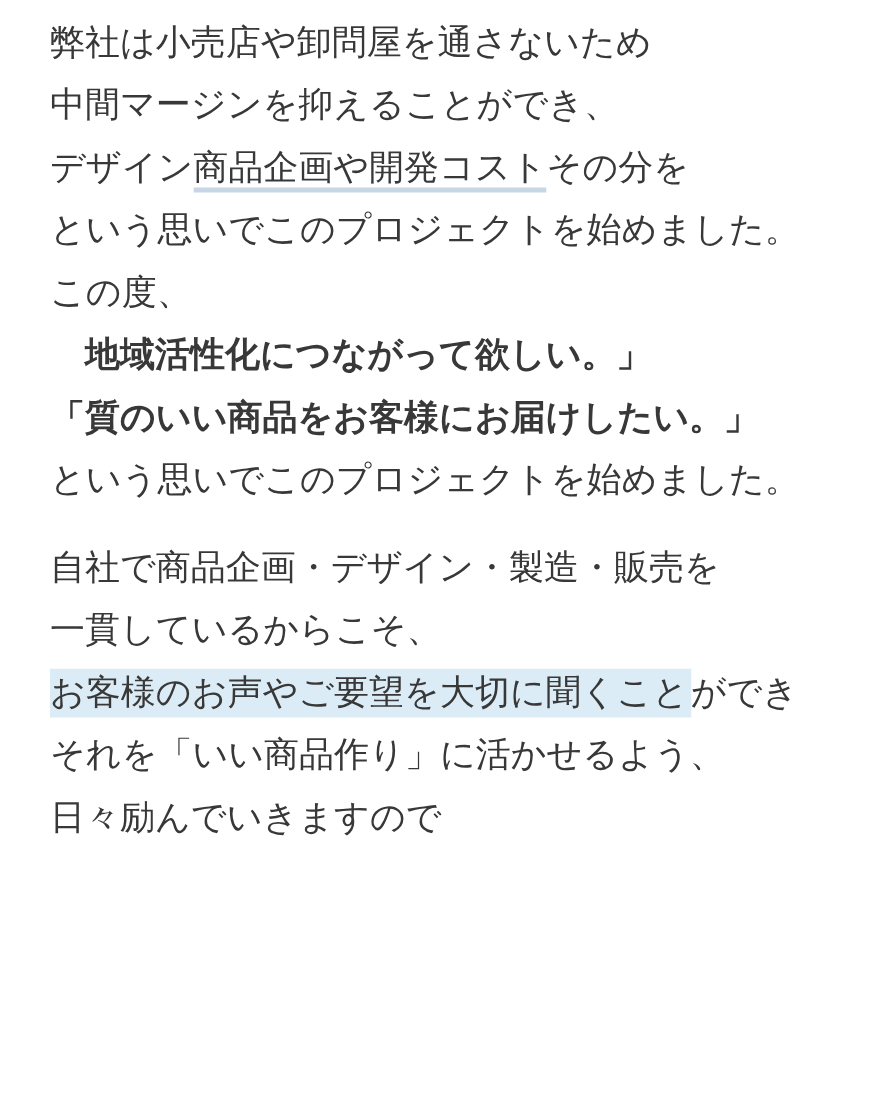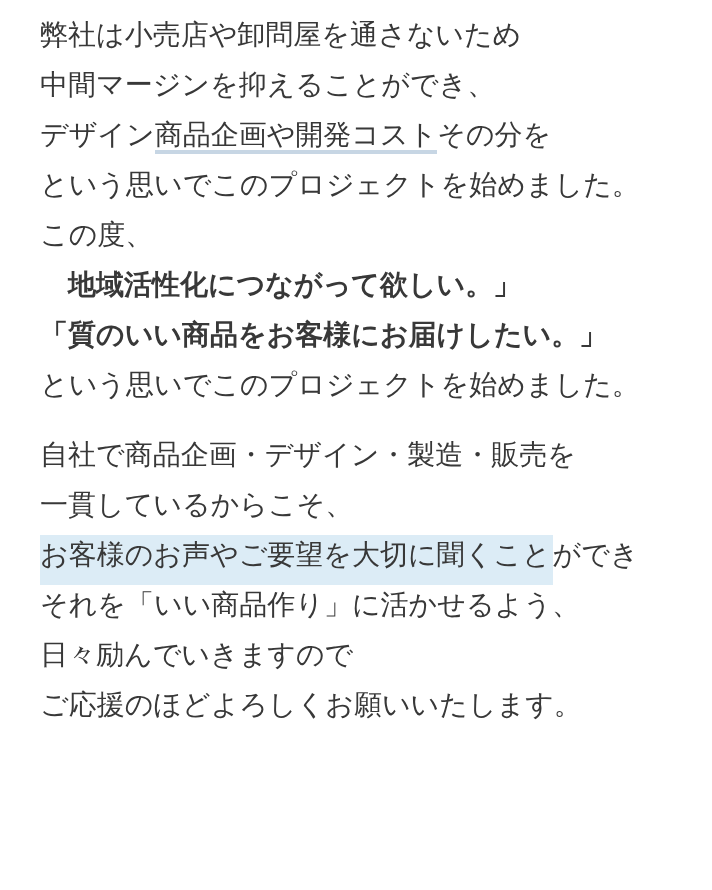--- a/index.html
+++ b/index.html
@@ -26,21 +26,21 @@
   .para { margin: 0; }
   .para-2 { margin-top: 20px; }
   .line { white-space: nowrap; }
   .bold { font-weight: 700; }
   .indent { padding-left: 28px; }
   .ul {
     border-bottom: 4px solid var(--underline-color, #c7d6e4);
   }
   .hl {
     background: var(--highlight-color, #dcecf6);
-    padding: 4px 2px 15px 0;
+    padding: 4px 2px 4px 0;
   }
 </style>
 </head>
 <body style="background: rgb(255, 255, 255);">
 
 <div class="page">
 
   <div class="para para-1">
     <div class="line">弊社は小売店や卸問屋を通さないため</div>
     <div class="line">中間マージンを抑えることができ、</div>
@@ -55,16 +55,15 @@
   </div>
 
   <div class="para para-2">
     <div class="line">自社で商品企画・デザイン・製造・販売を</div>
     <div class="line">一貫しているからこそ、</div>
     <div class="line">
       <span class="hl">お客様のお声やご要望を大切に聞くこと</span><span>ができ</span>
     </div>
     <div class="line">それを「いい商品作り」に活かせるよう、</div>
     <div class="line">日々励んでいきますので</div>
-    <div class="line">ご応援のほどよろしくお願いいたします。</div>
   </div>
 
 </div>
 
 </body></html>

